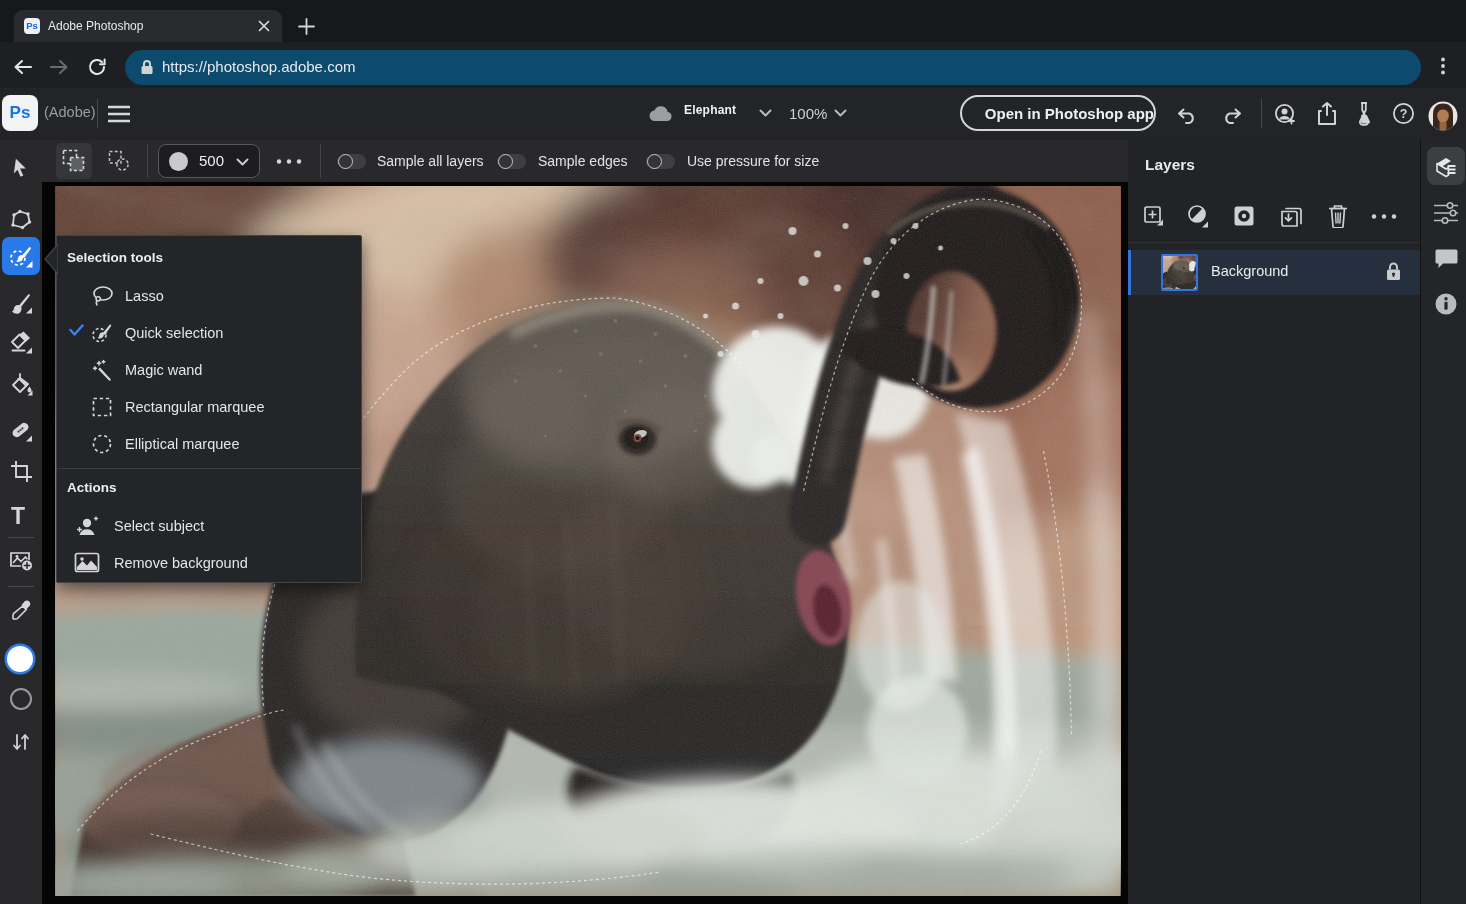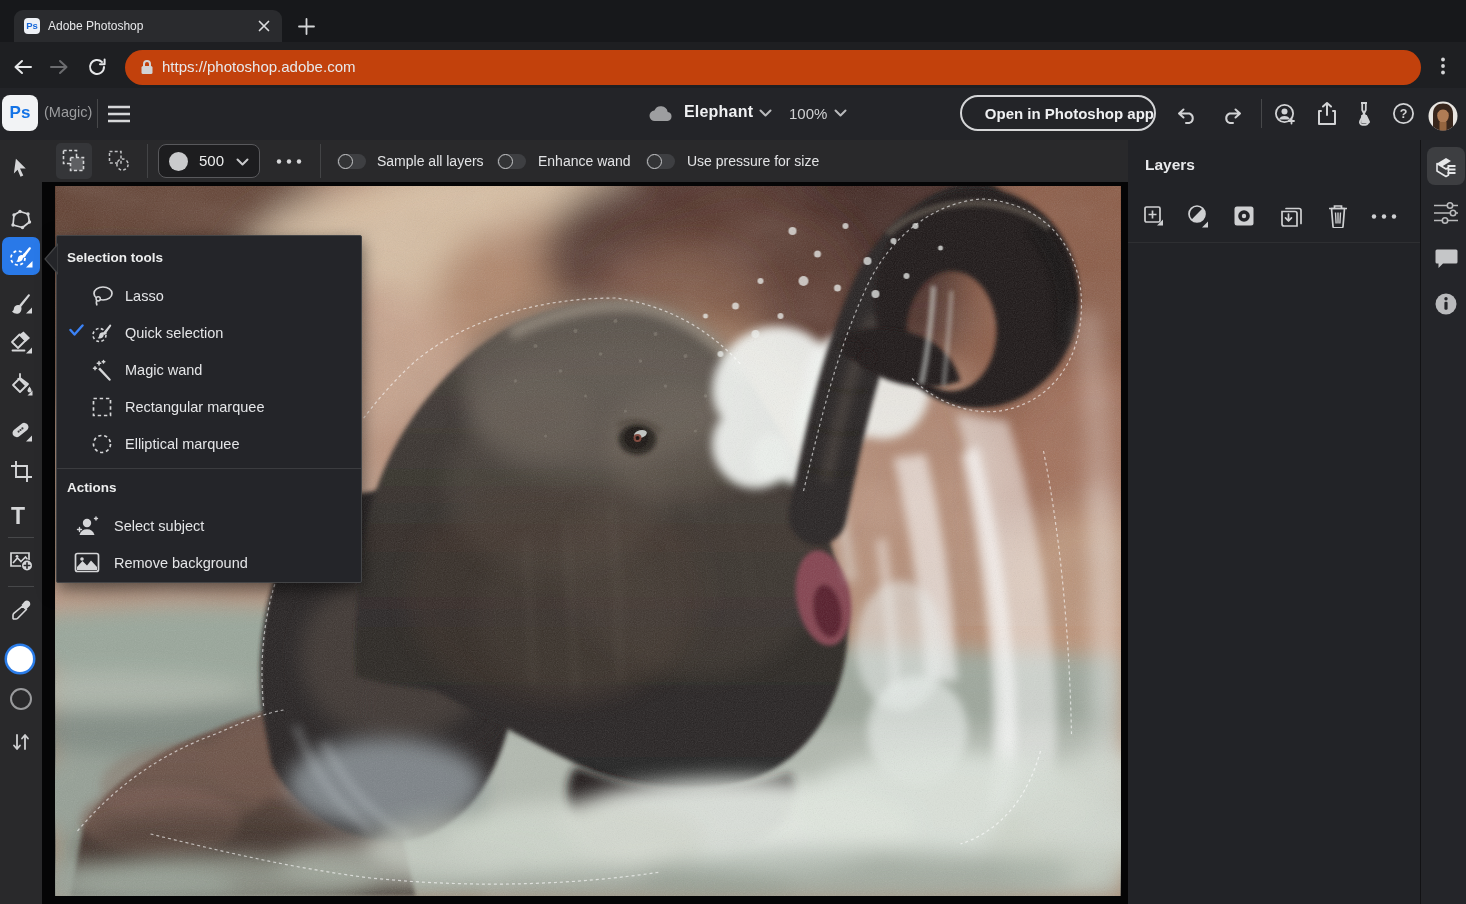--- a/index.html
+++ b/index.html
@@ -4,21 +4,21 @@
 *{margin:0;padding:0;box-sizing:border-box}
 html,body{width:1466px;height:904px;overflow:hidden;background:#060607;font-family:"Liberation Sans",sans-serif;-webkit-font-smoothing:antialiased}
 .abs{position:absolute}
 svg{display:block}
 .icsvg{position:absolute}
 #tabstrip{left:0;top:0;width:1466px;height:42px;background:#17181b}
 #tab{left:14px;top:10px;width:268px;height:32px;background:#2a2b2e;border-radius:9px 9px 0 0;color:#e7e8ea;font-size:12px}
 #tab .fav{left:10px;top:8px;width:16px;height:16px;background:#eef1f6;border-radius:4px;color:#1667d9;font-weight:bold;font-size:9.5px;text-align:center;line-height:16px}
 #tab .ttl{left:34px;top:9px}
 #addrbar{left:0;top:42px;width:1466px;height:46px;background:#1e1f22}
-#omni{left:125px;top:8px;width:1296px;height:35px;background:#c2410c;border-radius:18px;color:#e8e9eb;font-size:15px}
+#omni{left:125px;top:8px;width:1296px;height:35px;background:#0c4a6e;border-radius:18px;color:#e8e9eb;font-size:15px}
 #psbar{left:0;top:88px;width:1466px;height:52px;background:#232428}
 #pslogo{left:2px;top:7px;width:36px;height:36px;background:#f2f3f5;border-radius:8px;color:#1473e6;font-weight:bold;font-size:17px;text-align:center;line-height:36px}
 .beta{left:44px;top:16px;color:#9b9c9e;font-size:14.5px}
 #optbar{left:42px;top:140px;width:1086px;height:42px;background:#29292b;color:#e2e3e5}
 #toolbar{left:0;top:140px;width:42px;height:764px;background:#29292b}
 #canvas{left:42px;top:182px;width:1086px;height:722px;background:#050506}
 #rpanel{left:1128px;top:140px;width:292px;height:764px;background:#222327;color:#e7e8ea}
 #rail{left:1420px;top:140px;width:46px;height:764px;background:#242529;border-left:1px solid #121214}
 #dropdown{left:56px;top:235px;width:306px;height:348px;background:#242529;border:1px solid #434446;border-radius:2px;box-shadow:0 6px 18px rgba(0,0,0,.55);color:#e4e5e7;font-size:14.5px}
 #dropdown .hdr{font-weight:bold;font-size:13.5px;color:#eceded}
@@ -62,29 +62,29 @@
     <div class="abs" style="left:37px;top:8px">https://photoshop.adobe.com</div>
   </div>
   <svg class="icsvg" style="left:1440px;top:15px" width="6" height="18" viewBox="0 0 6 18">
       <circle cx="3" cy="2.5" r="1.9" fill="#d4d5d7"></circle>
       <circle cx="3" cy="9" r="1.9" fill="#d4d5d7"></circle>
       <circle cx="3" cy="15.5" r="1.9" fill="#d4d5d7"></circle>
     </svg>
 </div>
 <div class="abs" id="psbar">
   <div class="abs" id="pslogo">Ps</div>
-  <div class="abs beta">(Magic)</div>
+  <div class="abs beta">(Adobe)</div>
   <div class="vdiv" style="left:97px;top:11px;height:29px"></div>
   <svg class="icsvg" style="left:107px;top:17px" width="24" height="18" viewBox="0 0 24 18">
       <path d="M1 2h22M1 9h22M1 16h22" stroke="#d6d7d9" stroke-width="2.6"></path>
     </svg>
   <svg class="icsvg" style="left:648px;top:16px" width="26" height="18" viewBox="0 0 26 18">
       <path d="M7 17a5.2 5.2 0 0 1-.6-10.4 7 7 0 0 1 13.3 1.3A4.6 4.6 0 0 1 19.5 17z" fill="#9d9ea0"></path>
     </svg>
-  <div class="abs" style="left:684px;top:15px;color:#f0f1f3;font-size:16px;font-weight:bold;letter-spacing:.2px">Elephant</div>
+  <div class="abs" style="left:684px;top:15px;color:#f0f1f3;font-size:12px;font-weight:bold;letter-spacing:.2px">Elephant</div>
   <svg class="icsvg" style="left:759px;top:21px" width="13" height="9" viewBox="0 0 13 9">
       <path d="M1.5 1.5l5 5 5-5" fill="none" stroke="#b9babc" stroke-width="2" stroke-linecap="round" stroke-linejoin="round"></path>
     </svg>
   <div class="abs" style="left:789px;top:17px;color:#cfd0d2;font-size:15px">100%</div>
   <svg class="icsvg" style="left:834px;top:21px" width="13" height="9" viewBox="0 0 13 9">
       <path d="M1.5 1.5l5 5 5-5" fill="none" stroke="#b9babc" stroke-width="2" stroke-linecap="round" stroke-linejoin="round"></path>
     </svg>
   <div class="abs" style="left:960px;top:7px;width:196px;height:36px;border:2px solid #d4d5d7;border-radius:19px;color:#eff0f2;font-size:15px;font-weight:bold;text-align:right;line-height:33px">Open in Photoshop app</div>
   <svg class="icsvg" style="left:1177px;top:20px" width="20" height="16" viewBox="0 0 20 16">
       <path d="M6.5 1.5L2 5.5l4.5 4M2 5.5h10.5a5 5 0 0 1 0 9.4H9" fill="none" stroke="#d2d3d5" stroke-width="2" stroke-linecap="round" stroke-linejoin="round"></path>
@@ -146,21 +146,21 @@
   </div>
   <svg class="icsvg" style="left:234px;top:19px" width="26" height="5" viewBox="0 0 26 5">
       <circle cx="3" cy="2.5" r="2.2" fill="#d5d6d8"></circle>
       <circle cx="13" cy="2.5" r="2.2" fill="#d5d6d8"></circle>
       <circle cx="23" cy="2.5" r="2.2" fill="#d5d6d8"></circle>
     </svg>
   <div class="vdiv" style="left:278px;top:4px;height:34px;background:#434446"></div>
   <div class="tgl" style="left:295px;top:14px"></div>
   <div class="olabel" style="left:335px">Sample all layers</div>
   <div class="tgl" style="left:455px;top:14px"></div>
-  <div class="olabel" style="left:496px">Enhance wand</div>
+  <div class="olabel" style="left:496px">Sample edges</div>
   <div class="tgl" style="left:604px;top:14px"></div>
   <div class="olabel" style="left:645px">Use pressure for size</div>
 </div>
 <div class="abs" id="toolbar">
   <svg class="icsvg" style="left:11px;top:17px" width="20" height="24" viewBox="0 0 20 24">
       <path d="M4 1l12 12h-7l4 8.5-3.4 1.6L6 14.5 1.5 19z" fill="#d5d6d8" transform="scale(.82) translate(2 1)"></path>
     </svg>
   <svg class="icsvg" style="left:9px;top:68px" width="24" height="24" viewBox="0 0 24 24">
       <path d="M5 7l6-3.5 8 2.5 1.5 8-7 5.5L4 17z" fill="none" stroke="#d5d6d8" stroke-width="1.7" stroke-linejoin="round"></path>
       <circle cx="5" cy="7" r="1.7" fill="#d5d6d8"></circle>
@@ -459,20 +459,34 @@
       <path d="M1 4.5h18M6.5 4.5V2h7v2.5" fill="none" stroke="#cfd0d2" stroke-width="1.7"></path>
       <path d="M3.5 4.5h13L15 22.5a1.5 1.5 0 0 1-1.5 1.3h-7A1.5 1.5 0 0 1 5 22.5z" fill="none" stroke="#cfd0d2" stroke-width="1.7" stroke-linejoin="round"></path>
       <path d="M7.5 8.5l.6 11M12.5 8.5l-.6 11M10 8.5v11" stroke="#cfd0d2" stroke-width="1.4"></path>
     </svg>
   <svg class="icsvg" style="left:243px;top:74px" width="26" height="5" viewBox="0 0 26 5">
       <circle cx="3" cy="2.5" r="2.2" fill="#cfd0d2"></circle>
       <circle cx="13" cy="2.5" r="2.2" fill="#cfd0d2"></circle>
       <circle cx="23" cy="2.5" r="2.2" fill="#cfd0d2"></circle>
     </svg>
   <div class="abs" style="left:0;top:102px;width:292px;height:1px;background:#2e2f32"></div>
+  <div class="abs" style="left:0;top:110px;width:292px;height:45px;background:#252f3e;border-left:3px solid #3273de">
+    <div class="abs" style="left:30px;top:4px;width:37px;height:37px;border:2px solid #3273de;border-radius:2px;overflow:hidden">
+      <svg width="33" height="33" viewBox="250 60 520 520" preserveAspectRatio="xMidYMid slice">
+          <use href="#photo"></use>
+        </svg>
+    </div>
+    <div class="abs" style="left:80px;top:13px;font-size:14.5px;color:#e9eaec">Background</div>
+    <svg class="icsvg" style="left:254px;top:11px" width="17" height="21" viewBox="0 0 17 21">
+        <rect x="2" y="8.5" width="13" height="10.5" rx="1.5" fill="#c9cacc"></rect>
+        <path d="M5 8.5V6a3.5 3.5 0 0 1 7 0v2.5" fill="none" stroke="#c9cacc" stroke-width="2"></path>
+        <circle cx="8.5" cy="13" r="1.6" fill="#252f3e"></circle>
+        <rect x="7.7" y="13" width="1.6" height="3" fill="#252f3e"></rect>
+      </svg>
+  </div>
 </div>
 <div class="abs" id="rail">
   <div class="abs" style="left:6px;top:7px;width:38px;height:38px;background:#3d3e41;border-radius:8px"></div>
   <svg class="icsvg" style="left:14px;top:15px" width="23" height="23" viewBox="0 0 23 23">
       <path d="M2 8.5L11 3l5 3-9 5.5z" fill="#e6e7e9"></path>
       <path d="M2 8.5l9 5.5 2.5-1.5v7.5l-2.5 1.5-9-5.5z" fill="none" stroke="#e6e7e9" stroke-width="1.6" stroke-linejoin="round"></path>
       <path d="M12.5 11h8M12.5 14.5h8M12.5 18h8" stroke="#e6e7e9" stroke-width="1.9"></path>
     </svg>
   <svg class="icsvg" style="left:12px;top:61px" width="26" height="24" viewBox="0 0 26 24">
       <path d="M1 4.5h24M1 12h24M1 19.5h24" stroke="#b9babc" stroke-width="1.7"></path>

